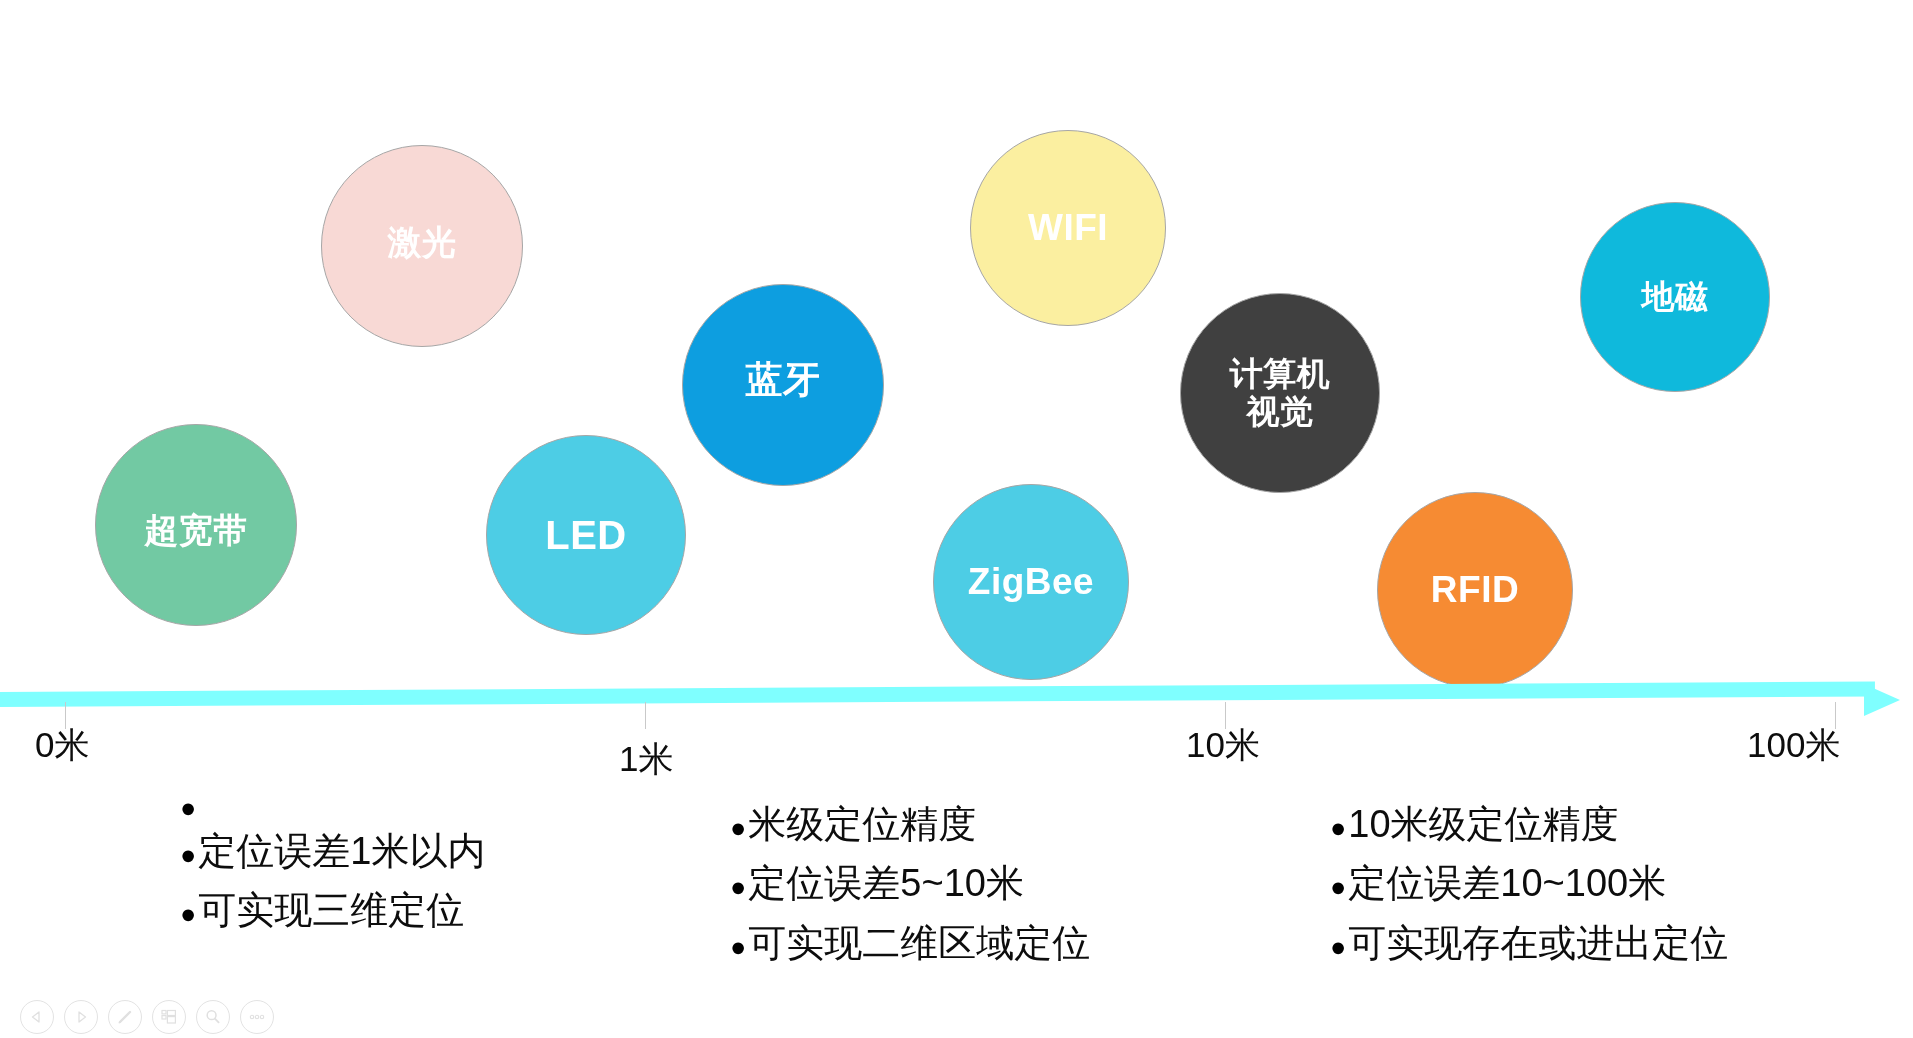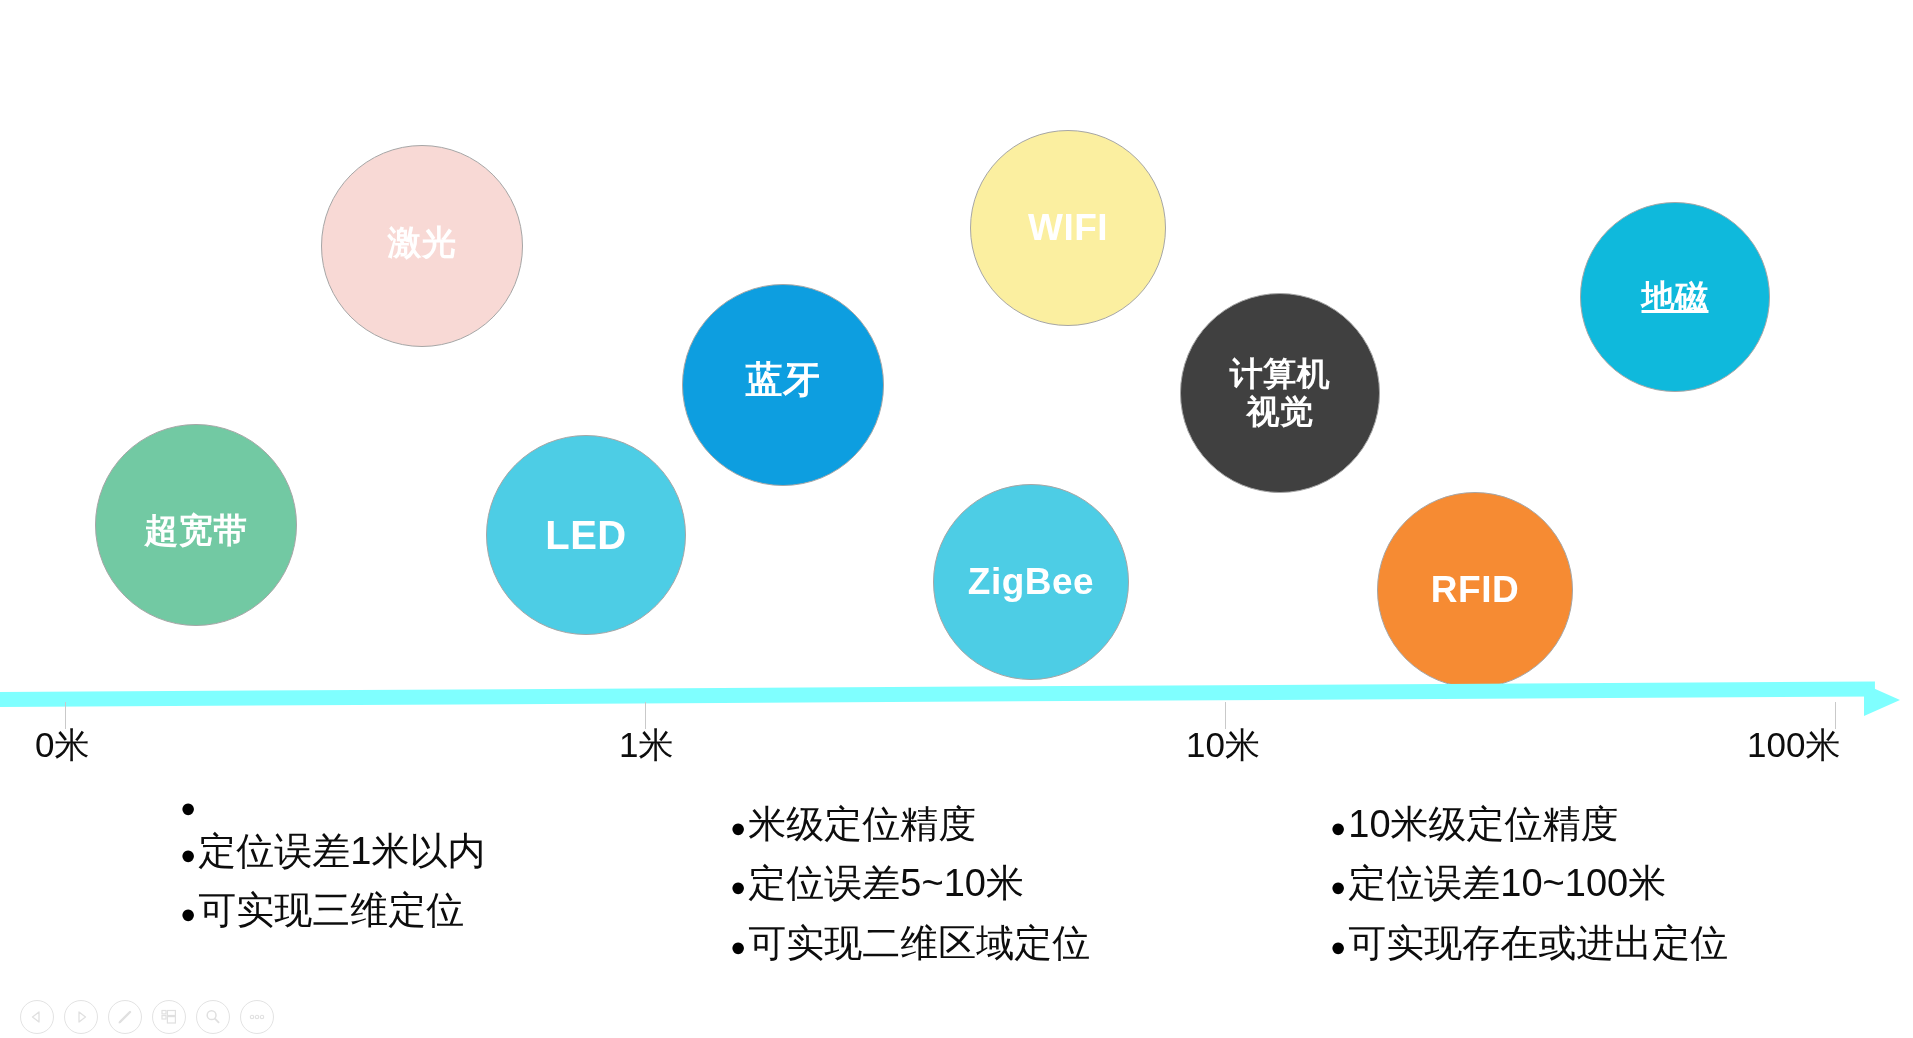--- a/index.html
+++ b/index.html
@@ -145,37 +145,37 @@
         <span class="blabel" style="font-size: 37px; color: rgb(255, 255, 255); transform: translateY(0px);">WIFI</span>
       </div>
       <div class="bubble" style="left: 1180px; top: 293px; width: 200px; height: 200px; background: #404040;">
         <span class="blabel" style="font-size: 33px; color: rgb(255, 255, 255); transform: translateY(0px);">计算机
 视觉</span>
       </div>
       <div class="bubble" style="left: 1377px; top: 492px; width: 196px; height: 196px; background: rgb(246, 139, 51);">
         <span class="blabel" style="font-size: 37px; color: rgb(255, 255, 255); transform: translateY(0px);">RFID</span>
       </div>
       <div class="bubble" style="left: 1580px; top: 202px; width: 190px; height: 190px; background: rgb(15, 185, 220);">
-        <span class="blabel" style="font-size: 33px; color: rgb(255, 255, 255); transform: translateY(0px); text-decoration: underline;">地磁</span>
+        <span class="blabel" style="font-size: 33px; color: rgb(255, 255, 255); transform: translateY(0px);">地磁</span>
       </div>
     </div>
 
   <div class="axis-wrap">
     <div class="axis-line"></div>
     <div class="axis-head"></div>
     <div id="ticks">
         <div class="tick" style="left: 65px;"></div>
         <div class="tick" style="left: 645px;"></div>
         <div class="tick" style="left: 1225px;"></div>
         <div class="tick" style="left: 1835px;"></div>
       </div>
   </div>
   <div id="tick-labels">
       <div class="tick-label" style="left: 35px;">0米</div>
-      <div class="tick-label" style="left: 619px;">1米</div>
+      <div class="tick-label" style="left: 619px; margin-top: 14px;">1米</div>
       <div class="tick-label" style="left: 1186px;">10米</div>
       <div class="tick-label" style="left: 1747px;">100米</div>
     </div>
 
   <div id="bullets">
       <div class="bullet-col" style="left: 180px;">
         <div class="bullet-line">
           <span class="bullet-dot">●</span>
         </div>
         <div class="bullet-line">

